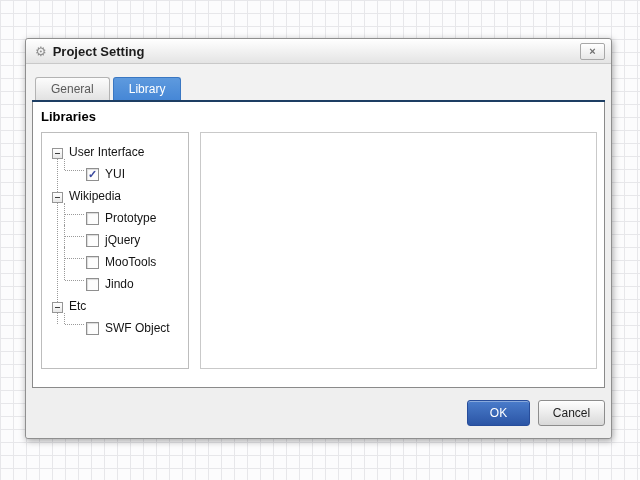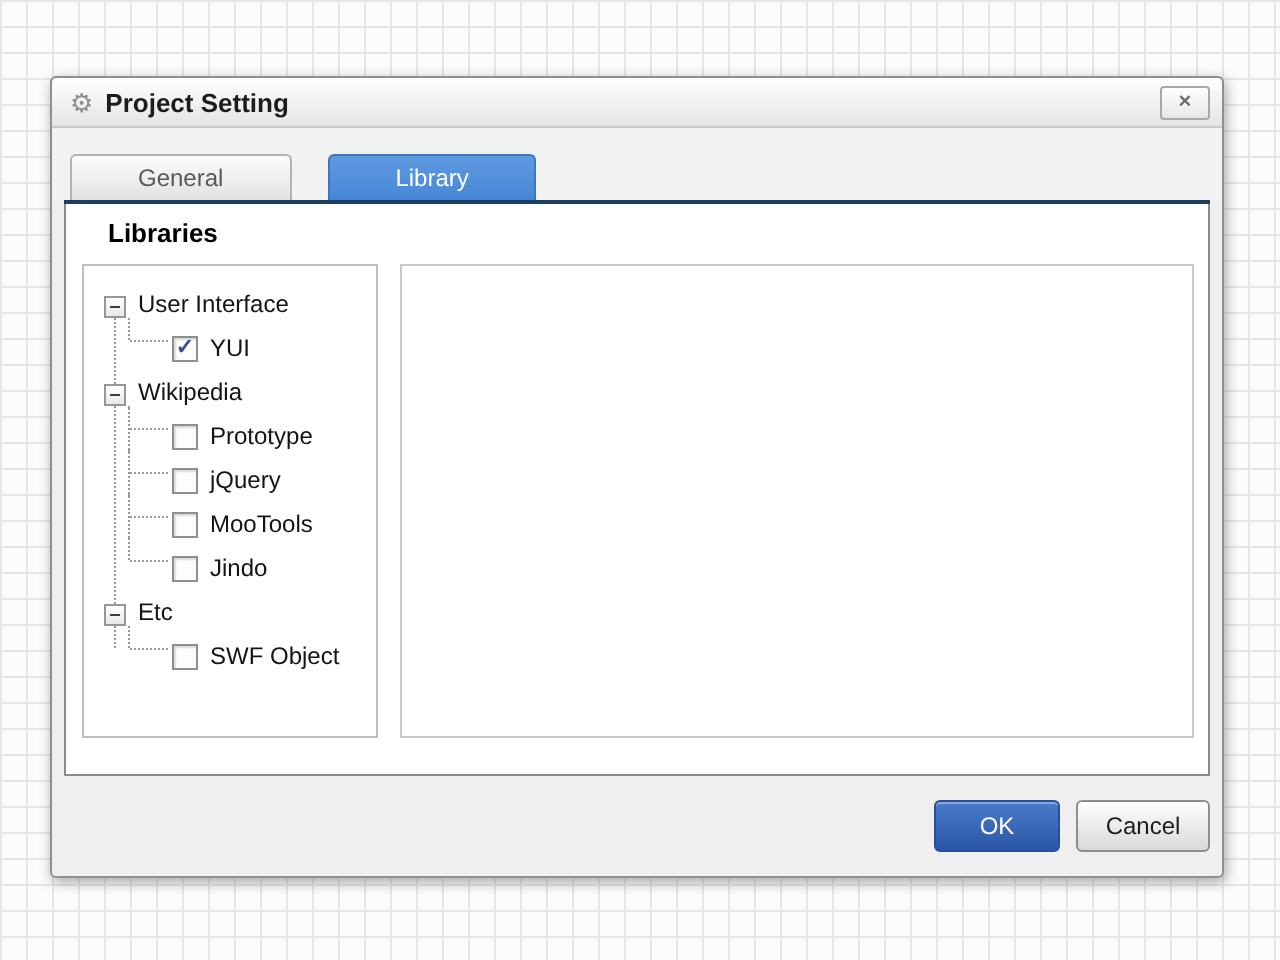--- a/index.html
+++ b/index.html
@@ -39,42 +39,42 @@
     display:flex; align-items:center; justify-content:center;
     cursor:pointer; line-height:1;
   }
 
   
   .tabstrip {
     flex:0 0 36px; background:#f2f2f2;
     display:flex; align-items:flex-end; padding-left:9px;
   }
   .tab {
-    height:23px; line-height:22px; padding:0 33px;
+    height:23px; line-height:22px; padding:0 15px;
     font-size:12px; border-radius:3px 3px 0 0; cursor:pointer;
   }
   .tab.inactive {
     background:linear-gradient(#fcfcfc,#e2e2e2);
     border:1px solid #b3b3b3; border-bottom:none;
     color:#5a5a5a;
   }
   .tab.active {
     background:linear-gradient(#5e9ade, var(--tab_active));
     border:1px solid #3a77c2; border-bottom:none;
-    color:#ffffff; margin-left:18px;
+    color:#ffffff; margin-left:3px;
   }
   .tab-underline { flex:0 0 2px; background:var(--tab_underline); margin:0 6px; }
 
   
   .content {
     flex:1 1 auto; margin:0 6px; background:#ffffff;
     border:1px solid #8a8a8a; border-top:none; position:relative;
   }
   .col-header { position:absolute; top:7px; font-size:13px; font-weight:bold; color:#000; }
-  .libraries-header { left:21px;text-align:right; }
+  .libraries-header { left:8px;text-align:right; }
   .description-header { left:167px; }
 
   .tree-panel {
     position:absolute; left:8px; top:30px; width:148px; height:237px;
     border:1px solid #bdbdbd; background:#fff; padding-top:4px; overflow:hidden;
   }
   .desc-panel {
     position:absolute; left:167px; top:30px; width:397px; height:237px;
     border:1px solid #c9c9c9; background:#fff; font-size:12px; color:#333; padding:4px;
   }

